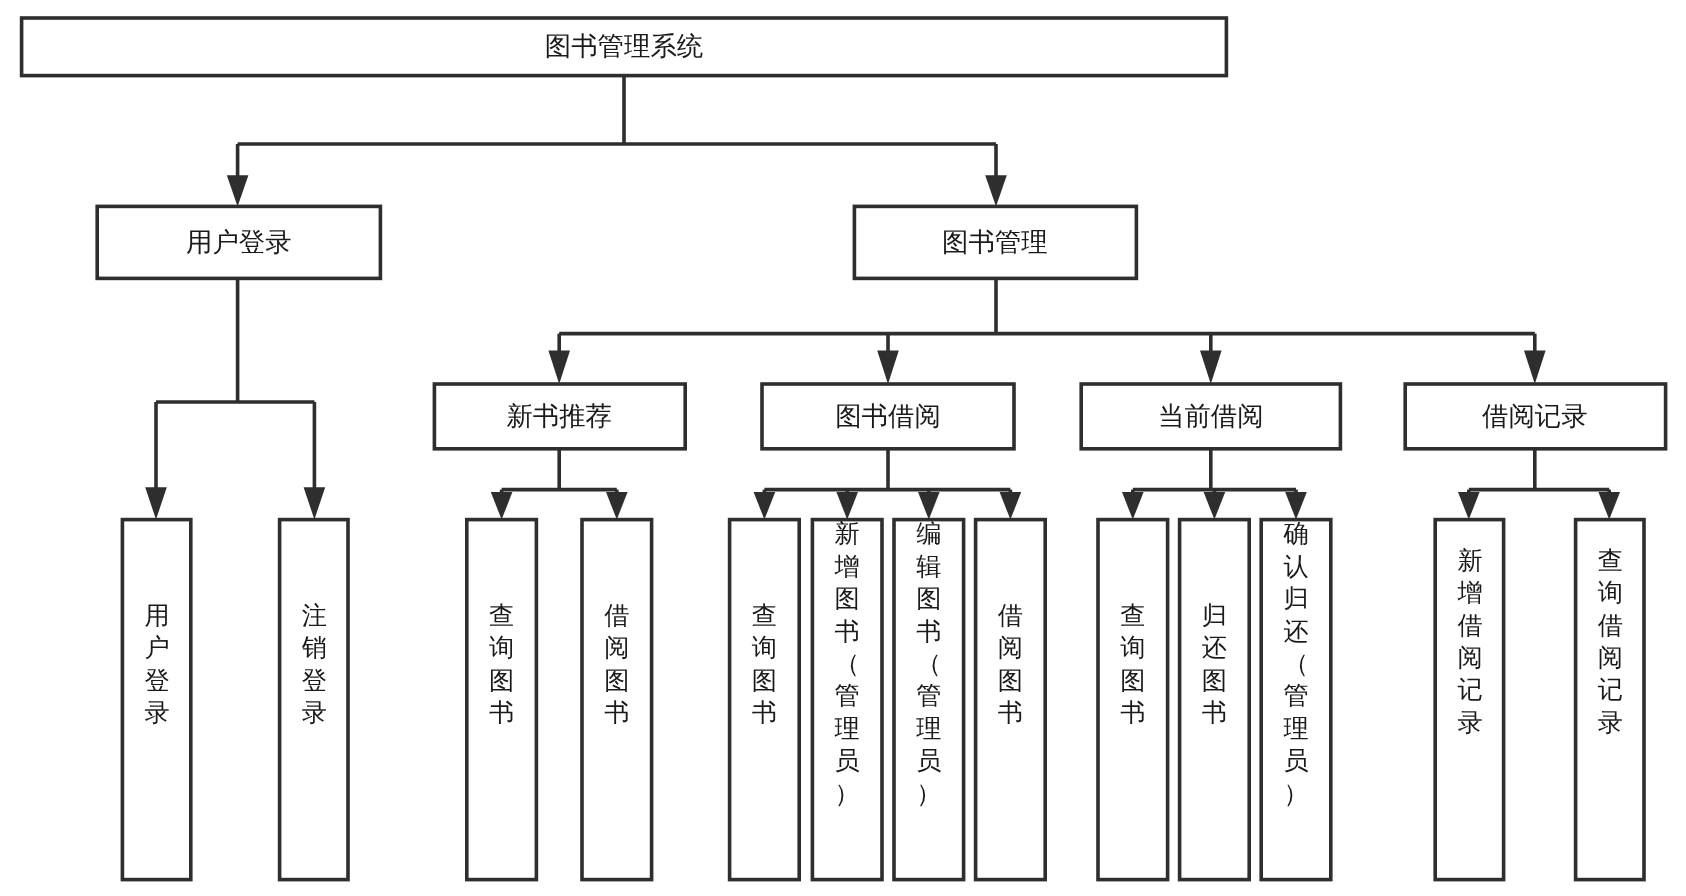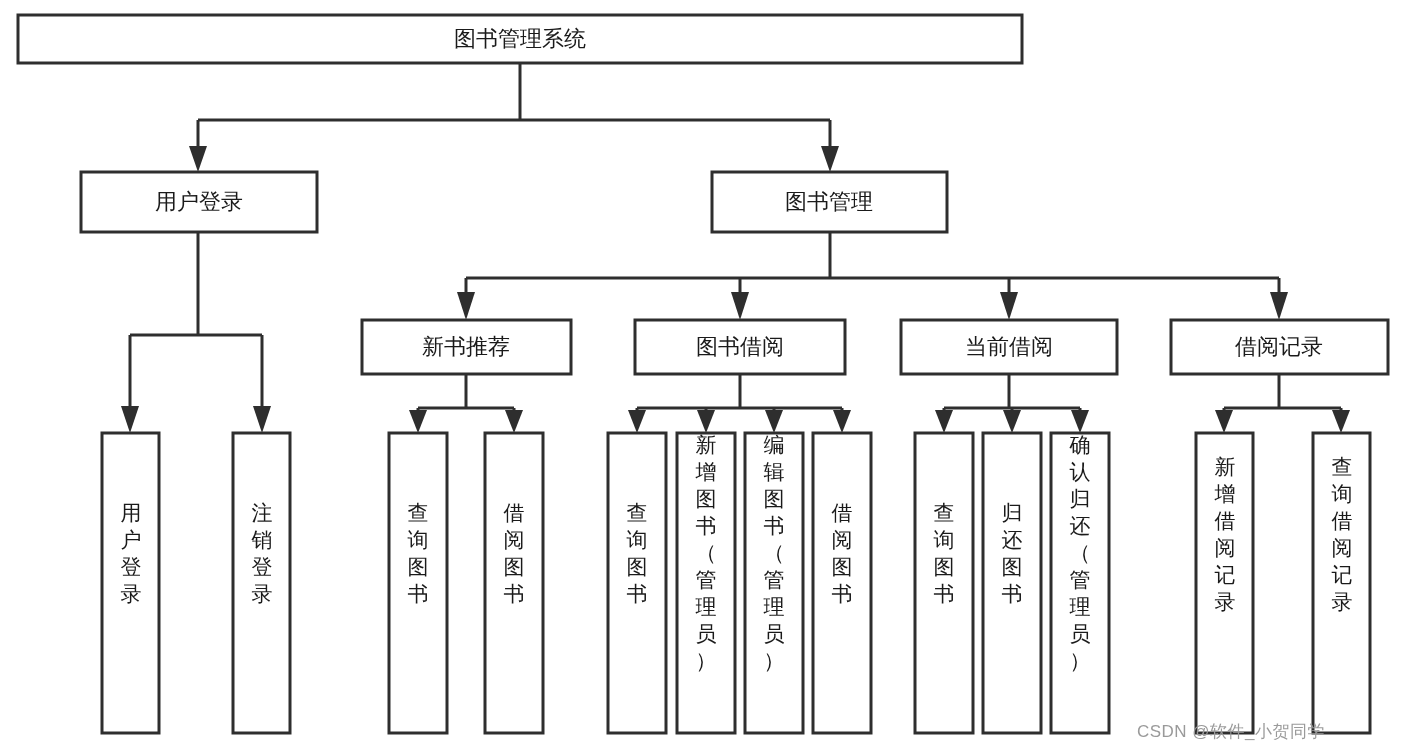--- a/index.html
+++ b/index.html
@@ -228,14 +228,13 @@
         <text class="node-label-v" x="1225" y="474"><tspan x="1225" dy="0">新</tspan><tspan x="1225" dy="27">增</tspan><tspan x="1225" dy="27">借</tspan><tspan x="1225" dy="27">阅</tspan><tspan x="1225" dy="27">记</tspan><tspan x="1225" dy="27">录</tspan></text>
       </g>
 
       <g>
         <rect class="node-box" x="1313" y="433" width="57" height="300"></rect>
         <text class="node-label-v" x="1342" y="474"><tspan x="1342" dy="0">查</tspan><tspan x="1342" dy="27">询</tspan><tspan x="1342" dy="27">借</tspan><tspan x="1342" dy="27">阅</tspan><tspan x="1342" dy="27">记</tspan><tspan x="1342" dy="27">录</tspan></text>
       </g>
     </g>
   </svg>
 
-  <div class="watermark">CSDN @软件_小贺同学</div>
 </div>
 
 </body></html>

